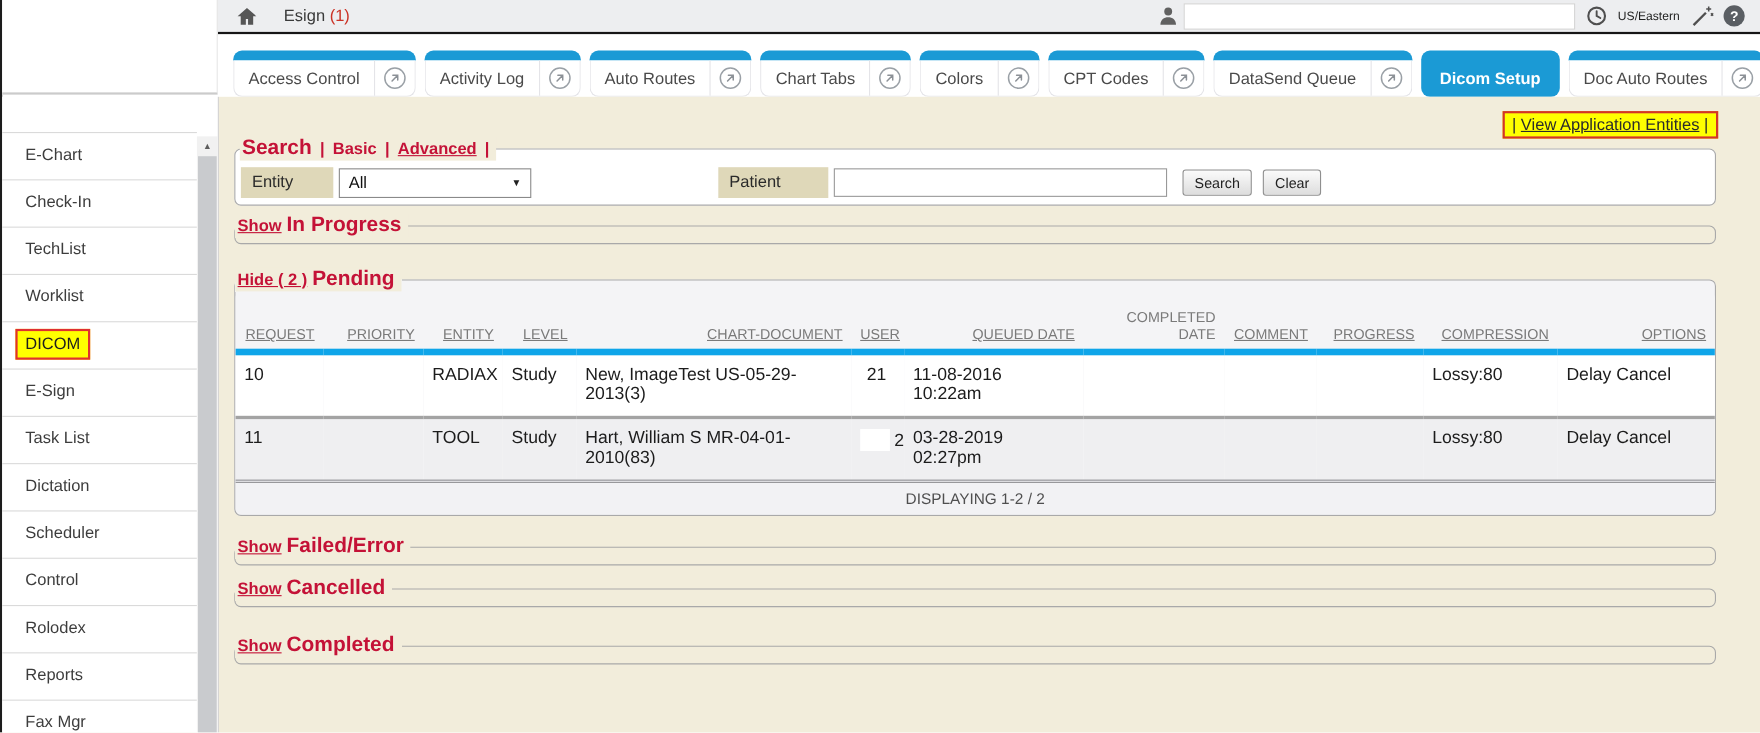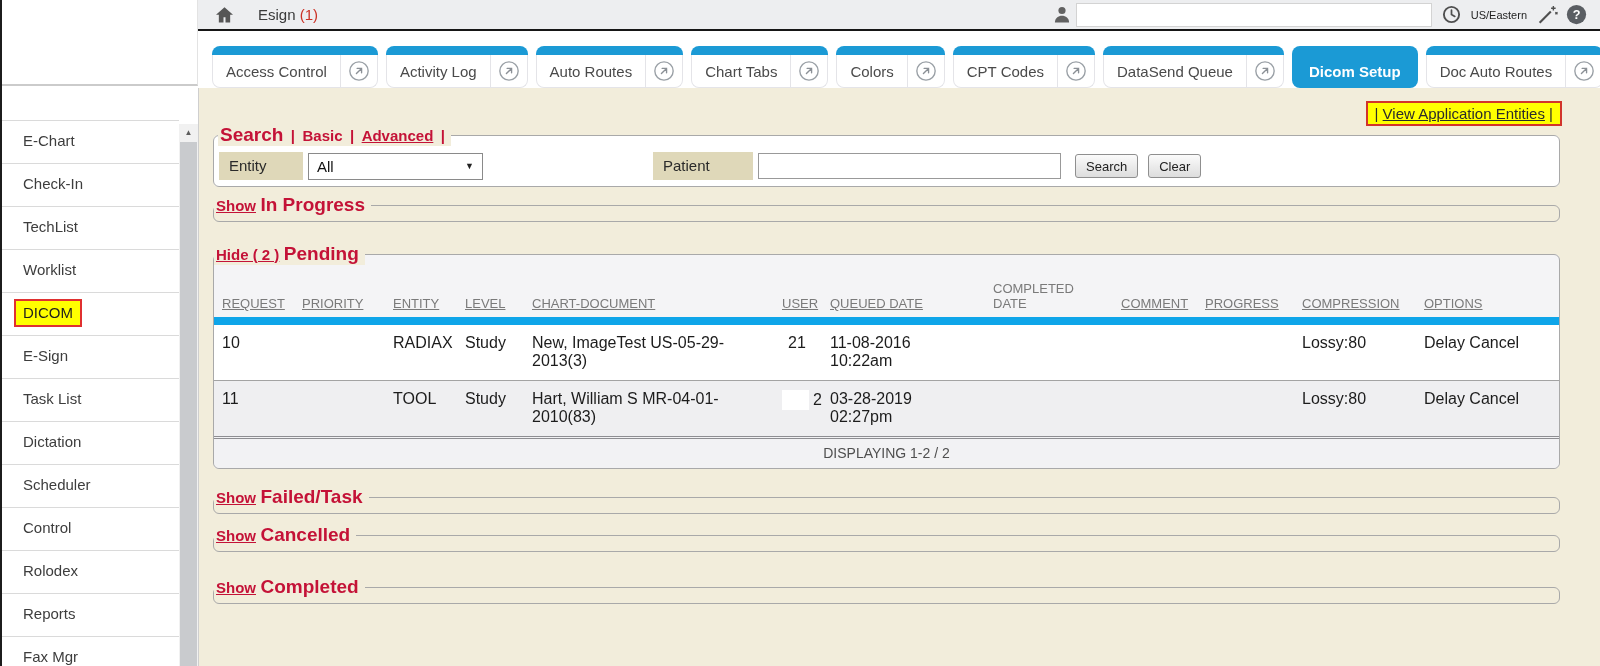--- a/index.html
+++ b/index.html
@@ -73,23 +73,23 @@
 .flabel.patient{width:100px;margin-left:170px}
 .fselect{position:relative;width:175px;height:27px;margin-left:5px;border:1px solid #8a8a8a;background:#fff;font-size:15px;line-height:25px;padding:0 22px 0 8px;color:#111;cursor:pointer;flex:0 0 auto}
 .fselect .arr{position:absolute;right:8px;top:8px;font-size:9px;color:#222;line-height:1}
 .finput{width:303px;height:26px;margin-left:5px;border:1px solid #999;background:#fff;font-size:15px;padding:0 6px;font-family:inherit;flex:0 0 auto}
 .fbtn{height:24px;padding:0 10px;font-size:13px;color:#222;background:linear-gradient(#FBFBFB,#DDDDDD);border:1px solid #8f8f8f;border-radius:3px;cursor:pointer;font-family:inherit;flex:0 0 auto}
 .fbtn.search{margin-left:14px}
 .fbtn.clear{margin-left:10px}
 
 
 .fs-pending table{width:100%;border-collapse:collapse;table-layout:fixed;background:#F4F4F6}
-.fs-pending thead th{padding:16px 8px 6px;font-size:13px;font-weight:normal;color:#7a7a7a;text-align:left;vertical-align:bottom;border-bottom:8px solid #0ea5e9;text-decoration:underline;cursor:pointer}
+.fs-pending thead th{padding:16px 8px 6px;font-size:13px;font-weight:normal;color:#7a7a7a;text-align:right;vertical-align:bottom;border-bottom:6px solid #0ea5e9;text-decoration:underline;cursor:pointer}
 .fs-pending tbody td{padding:9px 8px 10px;font-size:16px;color:#1c1c1c;vertical-align:top;background:#fff;overflow:hidden}
-.fs-pending tr.r1 td{background:#EFEFF1;border-top:1px solid #a3a3a3}
+.fs-pending tr.r1 td{background:#EFEFF1;border-top:3px solid #a3a3a3}
 th.c-request,td.c-request{padding-left:15px}
 td.c-user{text-align:left;padding-right:10px;white-space:nowrap}
 .user-box{display:inline-block;background:#fff;vertical-align:middle;margin:0 4px 2px 0}
 .user-box.wide{width:27px;height:20px}
 .user-box.thin{width:2px;height:15px}
 .cw{white-space:normal}
 td.c-queued .cw{display:inline-block;max-width:100px}
 th.c-completed .thw{display:inline-block;max-width:86px}
 col.c-request{width:80px}col.c-priority{width:91px}col.c-entity{width:72px}col.c-level{width:67px}
 col.c-chartdoc{width:250px}col.c-user{width:48px}col.c-queued{width:163px}col.c-completed{width:128px}
@@ -360,21 +360,21 @@
               <td class="c-progress"><span class="cw"></span></td>
               <td class="c-compression"><span class="cw">Lossy:80</span></td>
               <td class="c-options"><span class="cw">Delay Cancel</span></td>
             </tr>
           </tbody>
         </table>
       <div class="tfoot">DISPLAYING 1-2 / 2</div>
     </fieldset>
 
     <fieldset class="fs fs-plain fs-failed">
-      <legend><span class="lg-toggle">Show</span> <span class="lg-title">Failed/Task</span></legend>
+      <legend><span class="lg-toggle">Show</span> <span class="lg-title">Failed/Error</span></legend>
       <div class="spacer"></div>
     </fieldset>
 
     <fieldset class="fs fs-plain fs-cancelled">
       <legend><span class="lg-toggle">Show</span> <span class="lg-title">Cancelled</span></legend>
       <div class="spacer"></div>
     </fieldset>
 
     <fieldset class="fs fs-plain fs-completed">
       <legend><span class="lg-toggle">Show</span> <span class="lg-title">Completed</span></legend>

